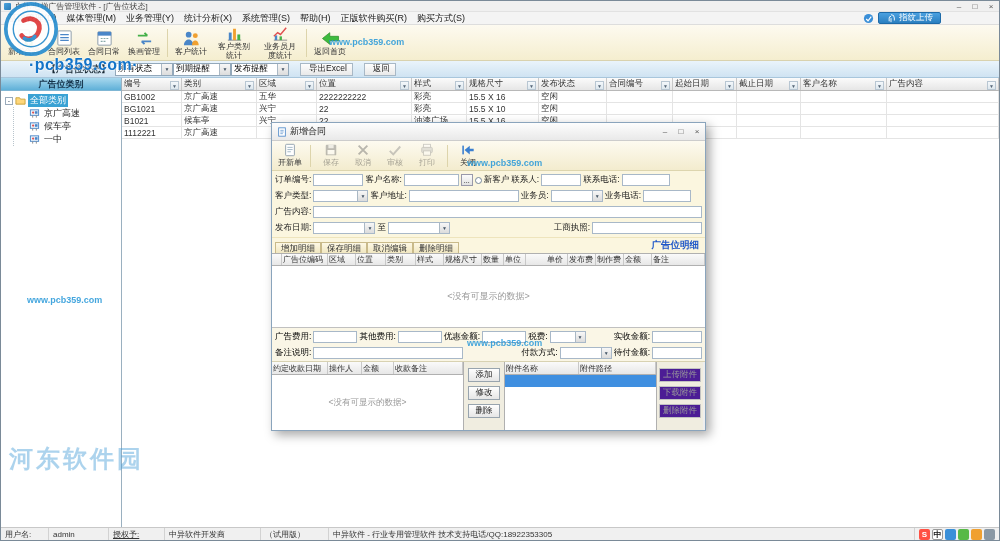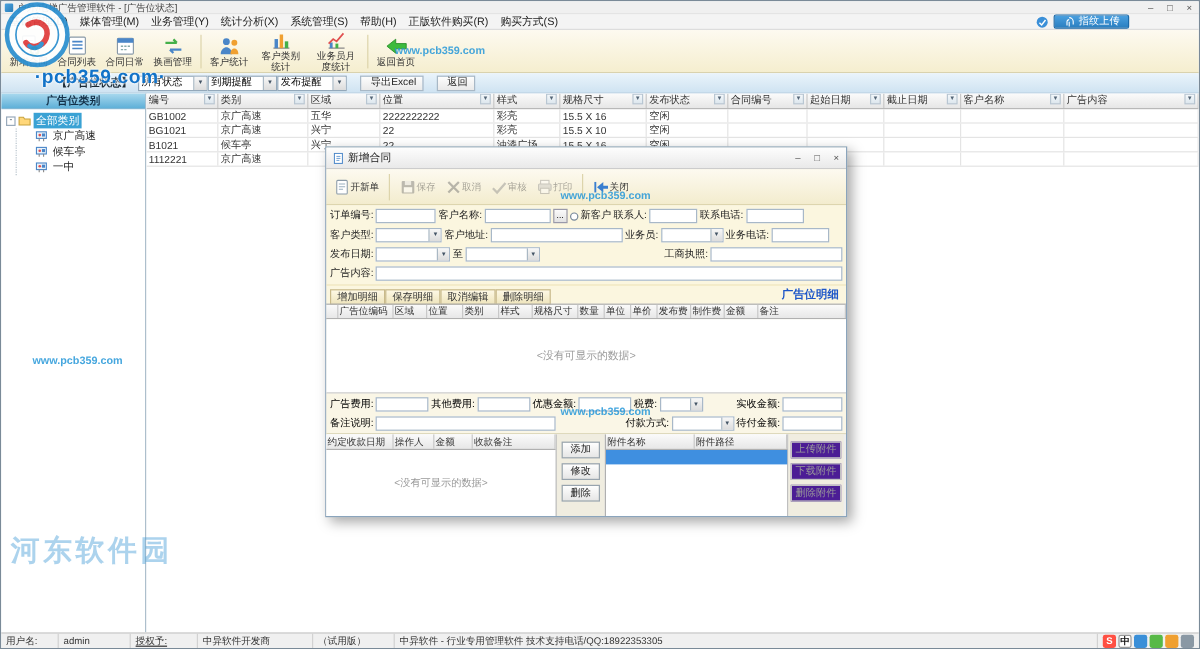--- a/index.html
+++ b/index.html
@@ -43,40 +43,40 @@
   .tree-row.child { margin-left:15px; }
   .expander { width:8px; height:8px; border:1px solid #9ab; background:#fff; font-size:7px; line-height:6px; text-align:center; color:#345; flex:0 0 auto; }
   .tree-icon svg { width:11px; height:11px; }
   .tree-label { padding:0 2px; }
   .tree-label.selected { background:#3aa2d4; color:#fff; }
   .tree-children { border-left:1px dotted #b8c4cc; margin-left:8px; }
 
   
   .gridarea { position:absolute; top:77px; left:121px; right:0; bottom:13px; background:#fff; overflow:hidden; }
   .grid-header { display:flex; height:13px; background:linear-gradient(#fbfbfb,#e6e6e6); border-bottom:1px solid #b8b8b8; font-size:8.5px; color:#333; }
-  .gh-cell { display:flex; align-items:flex-start; padding:0 2px; border-right:1px solid #c8c8c8; overflow:hidden; white-space:nowrap; flex:0 0 auto;font-family:Liberation Serif, serif; }
+  .gh-cell { display:flex; align-items:flex-end; padding:0 2px; border-right:1px solid #c8c8c8; overflow:hidden; white-space:nowrap; flex:0 0 auto; }
   .gh-filter { margin-left:auto; width:9px; height:9px; border:1px solid #b8c6d2; background:linear-gradient(#f4f8fb,#dde7ee); color:#567; font-size:5px; display:flex; align-items:center; justify-content:center; flex:0 0 auto; }
   .grid-row { display:flex; height:12px; border-bottom:1px solid #e4e4e4; font-size:8.5px; color:#333; }
   .gr-cell { display:flex; align-items:center; padding:0 2px; border-right:1px solid #e4e4e4; overflow:hidden; white-space:nowrap; flex:0 0 auto; }
 
   
   .statusbar { position:absolute; left:0; right:0; bottom:0; height:13px; background:#f0f0f0; border-top:1px solid #c8c8c8; display:flex; align-items:center; font-size:8px; color:#333; }
   .sb-segs { display:flex; align-items:center; height:100%; flex:1; }
   .sb-seg { height:100%; display:flex; align-items:center; padding:0 4px; border-right:1px solid #d2d2d2; overflow:hidden; white-space:nowrap; flex:0 0 auto; }
   .sb-seg.grow { flex:1 1 auto; }
   .tray { display:flex; align-items:center; gap:2px; padding:0 4px; }
   .tray-ic { width:11px; height:11px; border-radius:2px; font-size:8px; font-weight:bold; display:flex; align-items:center; justify-content:center; }
 
   
   .dialog { position:absolute; left:270px; top:121px; width:435px; height:309px; background:#f4f1e2; border:1px solid #8aa4bc; box-shadow:4px 4px 10px rgba(0,0,0,.35); display:flex; flex-direction:column; z-index:5; }
   .dlg-titlebar { height:18px; flex:0 0 auto; background:linear-gradient(#fdfdfd,#e9e9e9); border-bottom:1px solid #ccc; display:flex; align-items:center; gap:3px; padding-left:5px; font-size:9px; color:#222; }
   .dlg-icon svg { width:10px; height:10px; }
   .dlg-titlebar .win-btn { font-size:8px; }
   .dlg-toolbar { height:30px; flex:0 0 auto; background:linear-gradient(#fdfaf0,#f3ecce); border-bottom:1px solid #ddd5ae; display:flex; align-items:center; gap:8px; padding:0 6px; }
-  .dlg-tb-btn { display:flex; flex-direction:row; align-items:center; min-width:24px; }
+  .dlg-tb-btn { display:flex; flex-direction:column; align-items:center; min-width:24px; }
   .dlg-tb-btn.disabled { opacity:.42; filter:grayscale(1); }
   .dlg-tb-icon svg { width:14px; height:14px; }
   .dlg-tb-label { font-size:8px; color:#333; }
   .dlg-tb-sep { width:1px; height:22px; background:#ddd4ab; }
 
   .dlg-form { flex:0 0 auto; height:66px; background:#fbf6df; padding:1px 3px; font-size:8.5px; color:#222; }
   .f-row { display:flex; align-items:center; height:16px; gap:2px; }
   .f-label { white-space:nowrap; }
   .f-input { background:#fff; border:1px solid #a8b8c8; height:12px; font-size:8.5px; padding:0 2px; font-family:inherit; }
   .f-combo { height:12px; background:#fff; border:1px solid #a8b8c8; display:inline-flex; align-items:center; }
@@ -554,54 +554,54 @@
         <input class="f-input" style="width: 110px;">
         <span class="f-label">业务员:</span>
         <span class="f-combo" style="width:52px">
             <span class="combo-text"></span>
             <span class="combo-arrow">▼</span>
           </span>
         <span class="f-label">业务电话:</span>
         <input class="f-input" style="width: 48px;">
       </div>
       <div class="f-row">
+        <span class="f-label">广告内容:</span>
+        <input class="f-input" style="flex: 1 1 0%;">
+      </div>
+      <div class="f-row">
         <span class="f-label">发布日期:</span>
         <span class="f-combo" style="width:62px">
             <span class="combo-text"></span>
             <span class="combo-arrow">▼</span>
           </span>
         <span class="f-label">至</span>
         <span class="f-combo" style="width:62px">
             <span class="combo-text"></span>
             <span class="combo-arrow">▼</span>
           </span>
         <span class="f-label ml-auto">工商执照:</span>
         <input class="f-input" style="width: 110px;">
-      </div>
-      <div class="f-row">
-        <span class="f-label">广告内容:</span>
-        <input class="f-input" style="flex: 1 1 0%;">
       </div>
     </div>
 
     <div class="detail-bar">
       <span id="detail-btns"><button class="detail-btn">增加明细</button><button class="detail-btn">保存明细</button><button class="detail-btn">取消编辑</button><button class="detail-btn">删除明细</button></span>
       <span class="detail-title">广告位明细</span>
     </div>
     <div class="detail-grid-header" id="detail-cols">
         <div class="dgh-cell" style="width: 10px;"></div>
         <div class="dgh-cell" style="width: 46px;">广告位编码</div>
         <div class="dgh-cell" style="width: 28px;">区域</div>
         <div class="dgh-cell" style="width: 30px;">位置</div>
         <div class="dgh-cell" style="width: 30px;">类别</div>
         <div class="dgh-cell" style="width: 28px;">样式</div>
         <div class="dgh-cell" style="width: 38px;">规格尺寸</div>
         <div class="dgh-cell" style="width: 22px;">数量</div>
         <div class="dgh-cell" style="width: 22px;">单位</div>
-        <div class="dgh-cell" style="width: 22px;">单价</div>
+        <div class="dgh-cell" style="width: 22px; margin-left: 20px;">单价</div>
         <div class="dgh-cell" style="width: 28px;">发布费</div>
         <div class="dgh-cell" style="width: 28px;">制作费</div>
         <div class="dgh-cell" style="width: 28px;">金额</div>
         <div class="dgh-cell" style="flex: 1 1 0%;">备注</div>
       </div>
     <div class="detail-empty">&lt;没有可显示的数据&gt;</div>
 
     <div class="fees">
       <div class="f-row">
         <span class="f-label">广告费用:</span>

